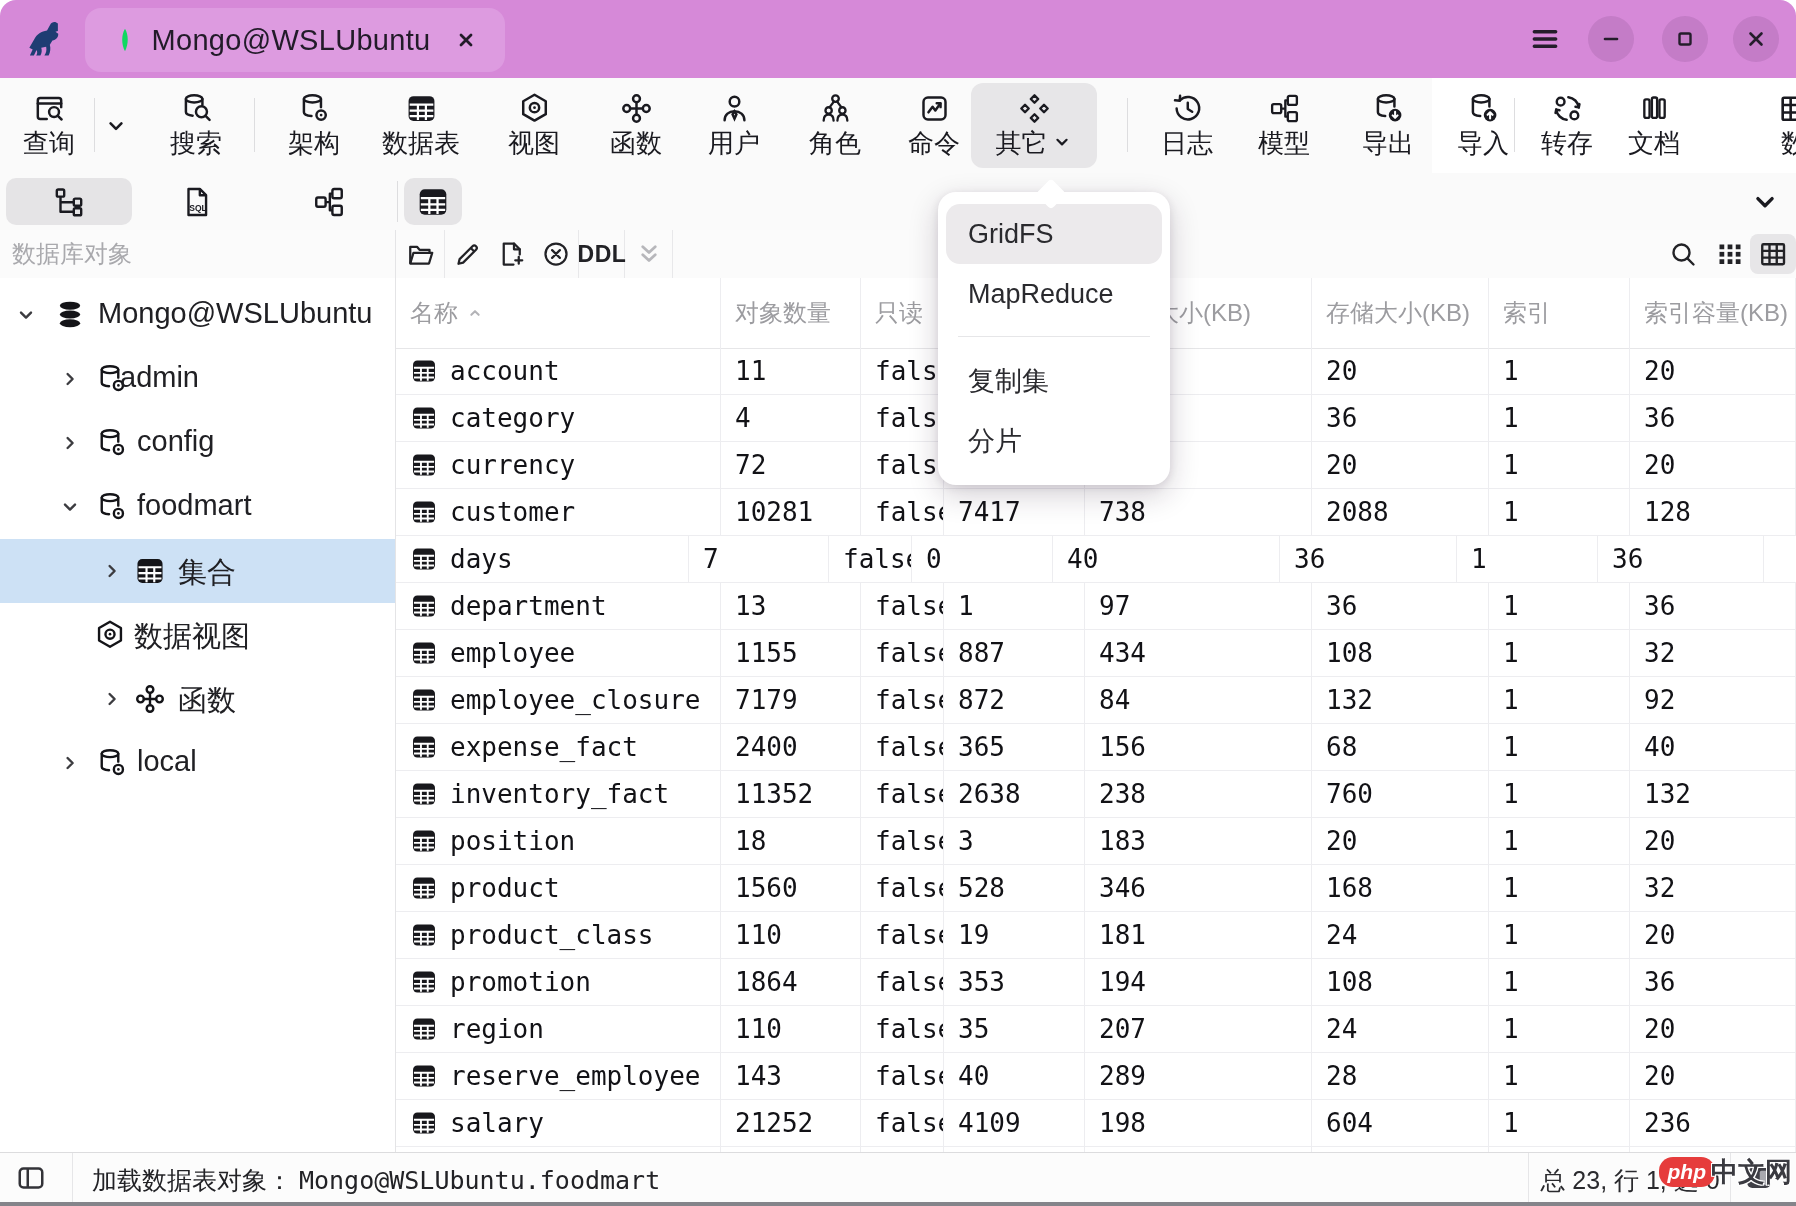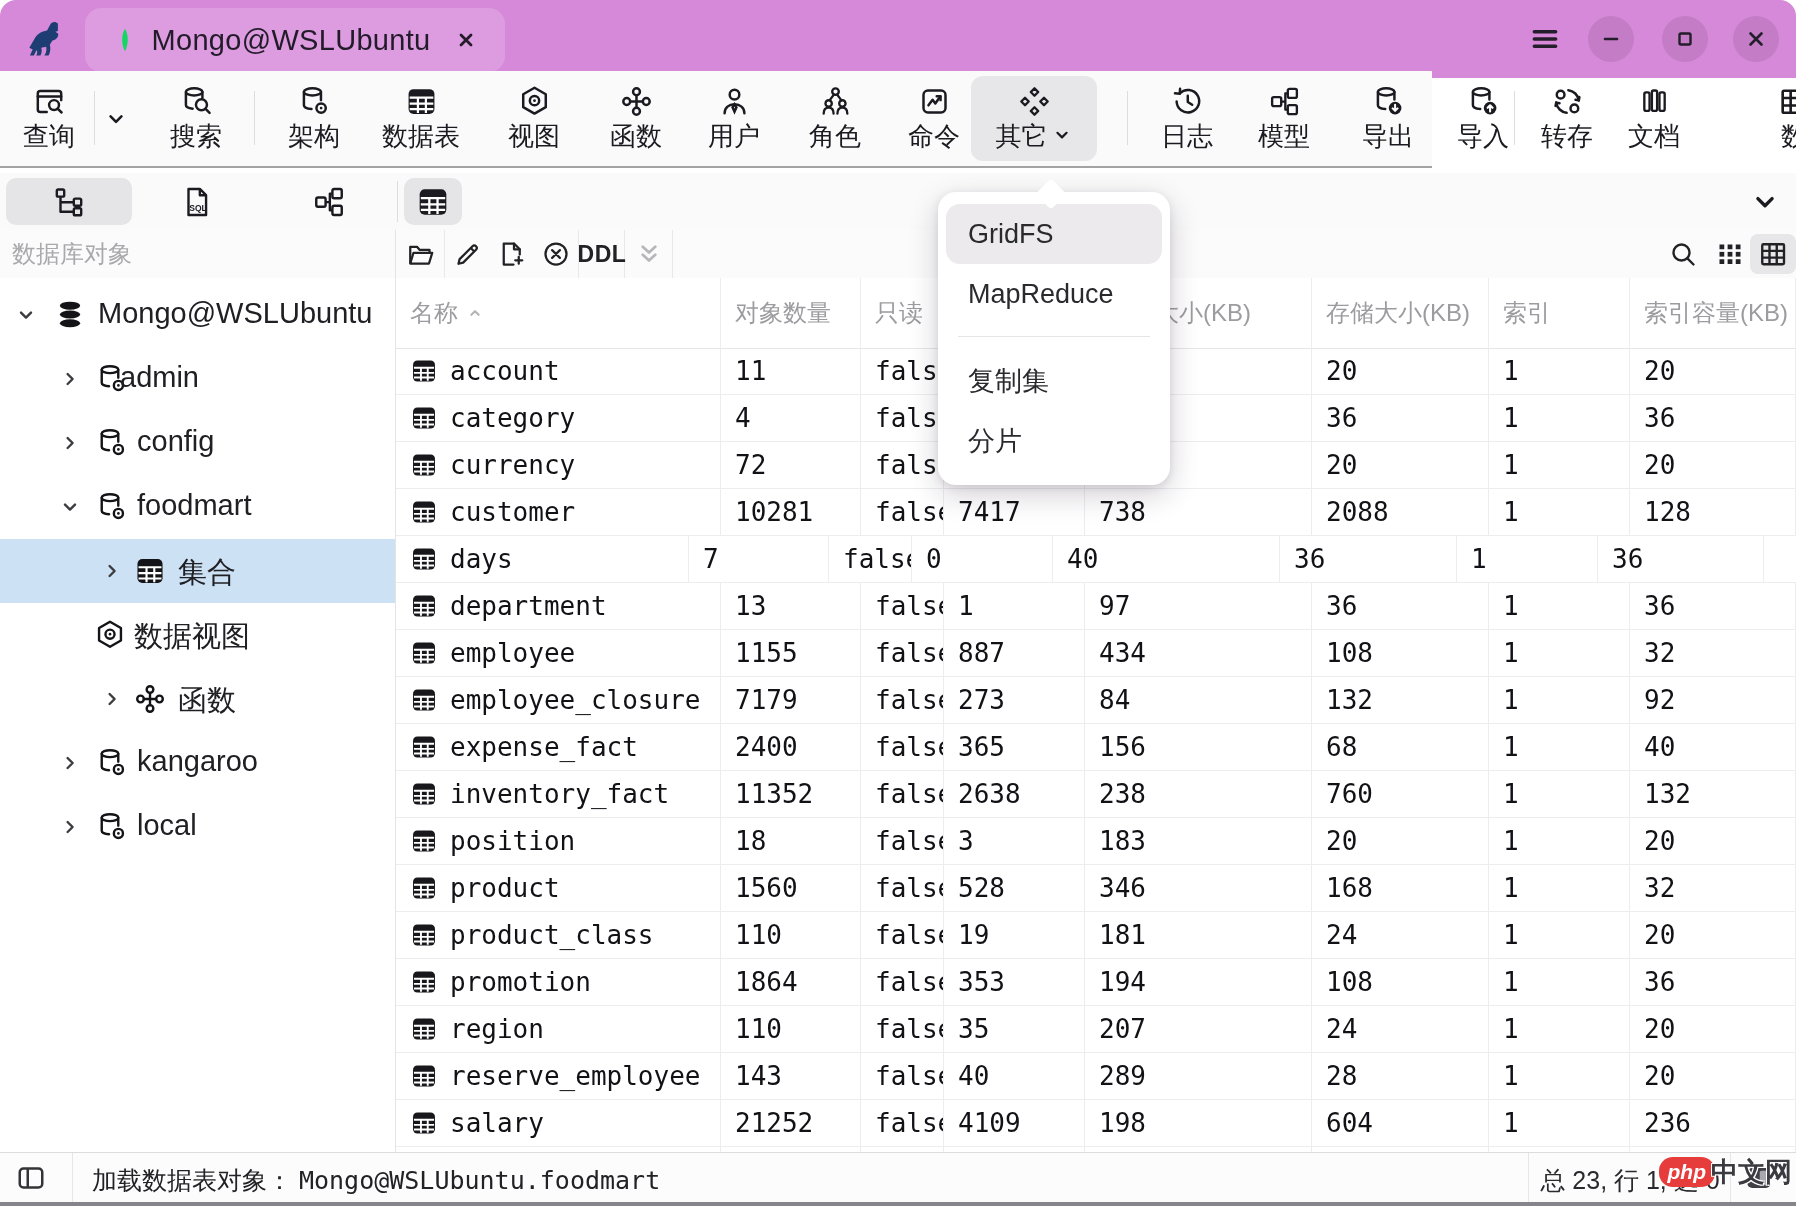--- a/index.html
+++ b/index.html
@@ -18,21 +18,21 @@
   .tab .leaf{width:26px;height:26px;}
   .tab .tab-title{font-size:29px;color:#221b29;letter-spacing:.3px;}
   .tab .tab-close{width:24px;height:24px;color:#221b29;margin-left:10px;cursor:pointer;}
   .win-btn{position:absolute;top:16px;width:46px;height:46px;border-radius:50%;
            display:flex;align-items:center;justify-content:center;color:#241d2b;}
   .win-btn.circle{background:rgba(40,10,45,.10);}
   .win-btn svg{width:24px;height:24px;}
   .win-btn.hamb svg{width:32px;height:32px;}
 
   
-  .toolbar{position:absolute;left:0;top:71px;width:1432px;height:95px;background:#fafafa;
+  .toolbar{position:absolute;left:0;top:78px;width:1432px;height:95px;background:#fafafa;
            border-bottom:2px solid #a3a3a3;}
   .tb-btn{position:absolute;top:5px;height:85px;display:flex;flex-direction:column;align-items:center;
           padding-top:9px;box-sizing:border-box;border-radius:12px;cursor:pointer;}
   .tb-btn svg.big{width:33px;height:33px;color:#1a1a20;}
   .tb-btn .lbl{font-size:26px;line-height:1.2;margin-top:3px;white-space:nowrap;color:#1a1a20;}
   .tb-btn.active{background:#e7e6e8;}
   .tb-btn .lblrow{display:flex;align-items:center;}
   .tb-btn .chev{width:22px;height:22px;margin-left:3px;}
   .tb-btn.onlychev{justify-content:center;padding-top:0;}
   .tb-btn.onlychev svg{width:26px;height:26px;}
@@ -689,29 +689,20 @@
         </svg>
         <div class="tlabel" style="left: 178px;">函数</div>
       </div>
       <div class="trow">
         <svg viewBox="0 0 24 24" class="tchev" style="left: 58px;">
           <use href="#i-chev-right"></use>
         </svg>
         <svg viewBox="0 0 24 24" class="ticon" style="left: 96px;">
           <use href="#i-database"></use>
         </svg>
-        <div class="tlabel" style="left: 137px;">kangaroo</div>
-      </div>
-      <div class="trow">
-        <svg viewBox="0 0 24 24" class="tchev" style="left: 58px;">
-          <use href="#i-chev-right"></use>
-        </svg>
-        <svg viewBox="0 0 24 24" class="ticon" style="left: 96px;">
-          <use href="#i-database"></use>
-        </svg>
         <div class="tlabel" style="left: 137px;">local</div>
       </div>
     </div>
 
   <div class="main">
     <div class="thead" id="thead">
         <div class="th" style="width: 325px;">
           <span>名称</span>
           <svg viewBox="0 0 24 24" class="sort">
             <use href="#i-sort-up"></use>
@@ -847,21 +838,21 @@
         </div>
         <div class="drow">
           <div class="td" style="width: 325px;">
             <svg viewBox="0 0 24 24" class="cicon">
               <use href="#i-tablefill"></use>
             </svg>
             <span>employee_closure</span>
           </div>
           <div class="td" style="width: 140px;">7179</div>
           <div class="td" style="width: 83px;">false</div>
-          <div class="td" style="width: 141px;">273</div>
+          <div class="td" style="width: 141px;">872</div>
           <div class="td" style="width: 227px;">84</div>
           <div class="td" style="width: 177px;">132</div>
           <div class="td" style="width: 141px;">1</div>
           <div class="td" style="width: 166px;">92</div>
         </div>
         <div class="drow">
           <div class="td" style="width: 325px;">
             <svg viewBox="0 0 24 24" class="cicon">
               <use href="#i-tablefill"></use>
             </svg>

